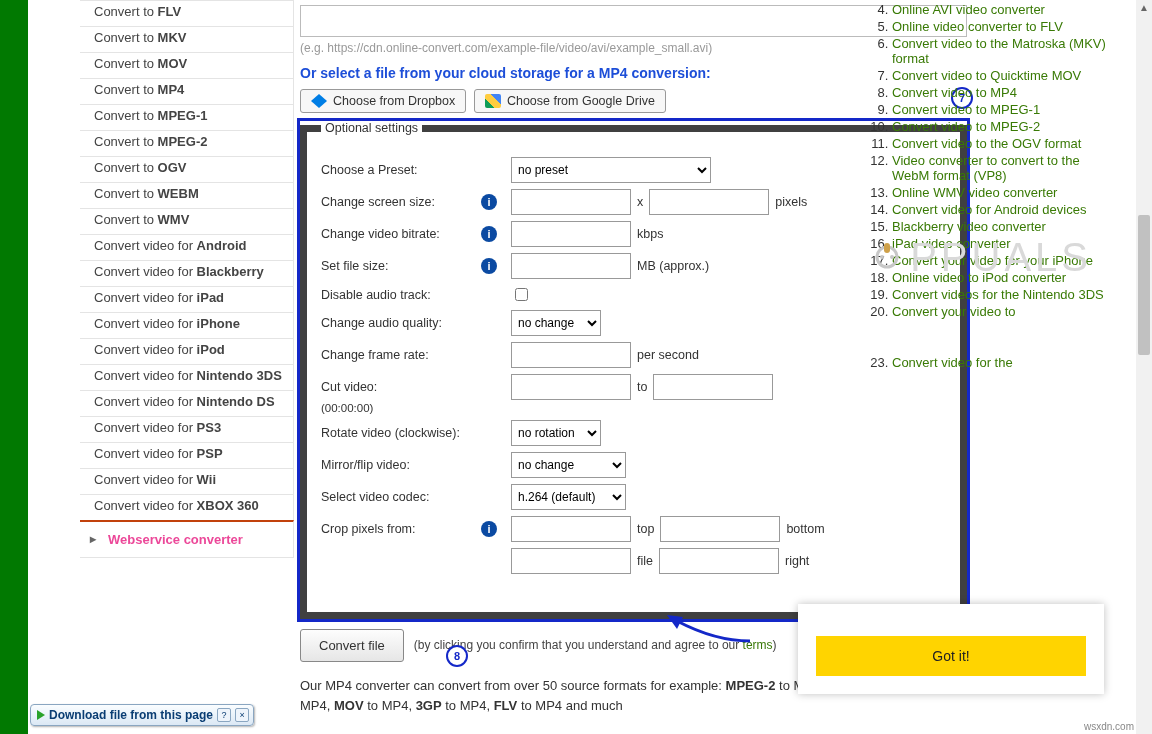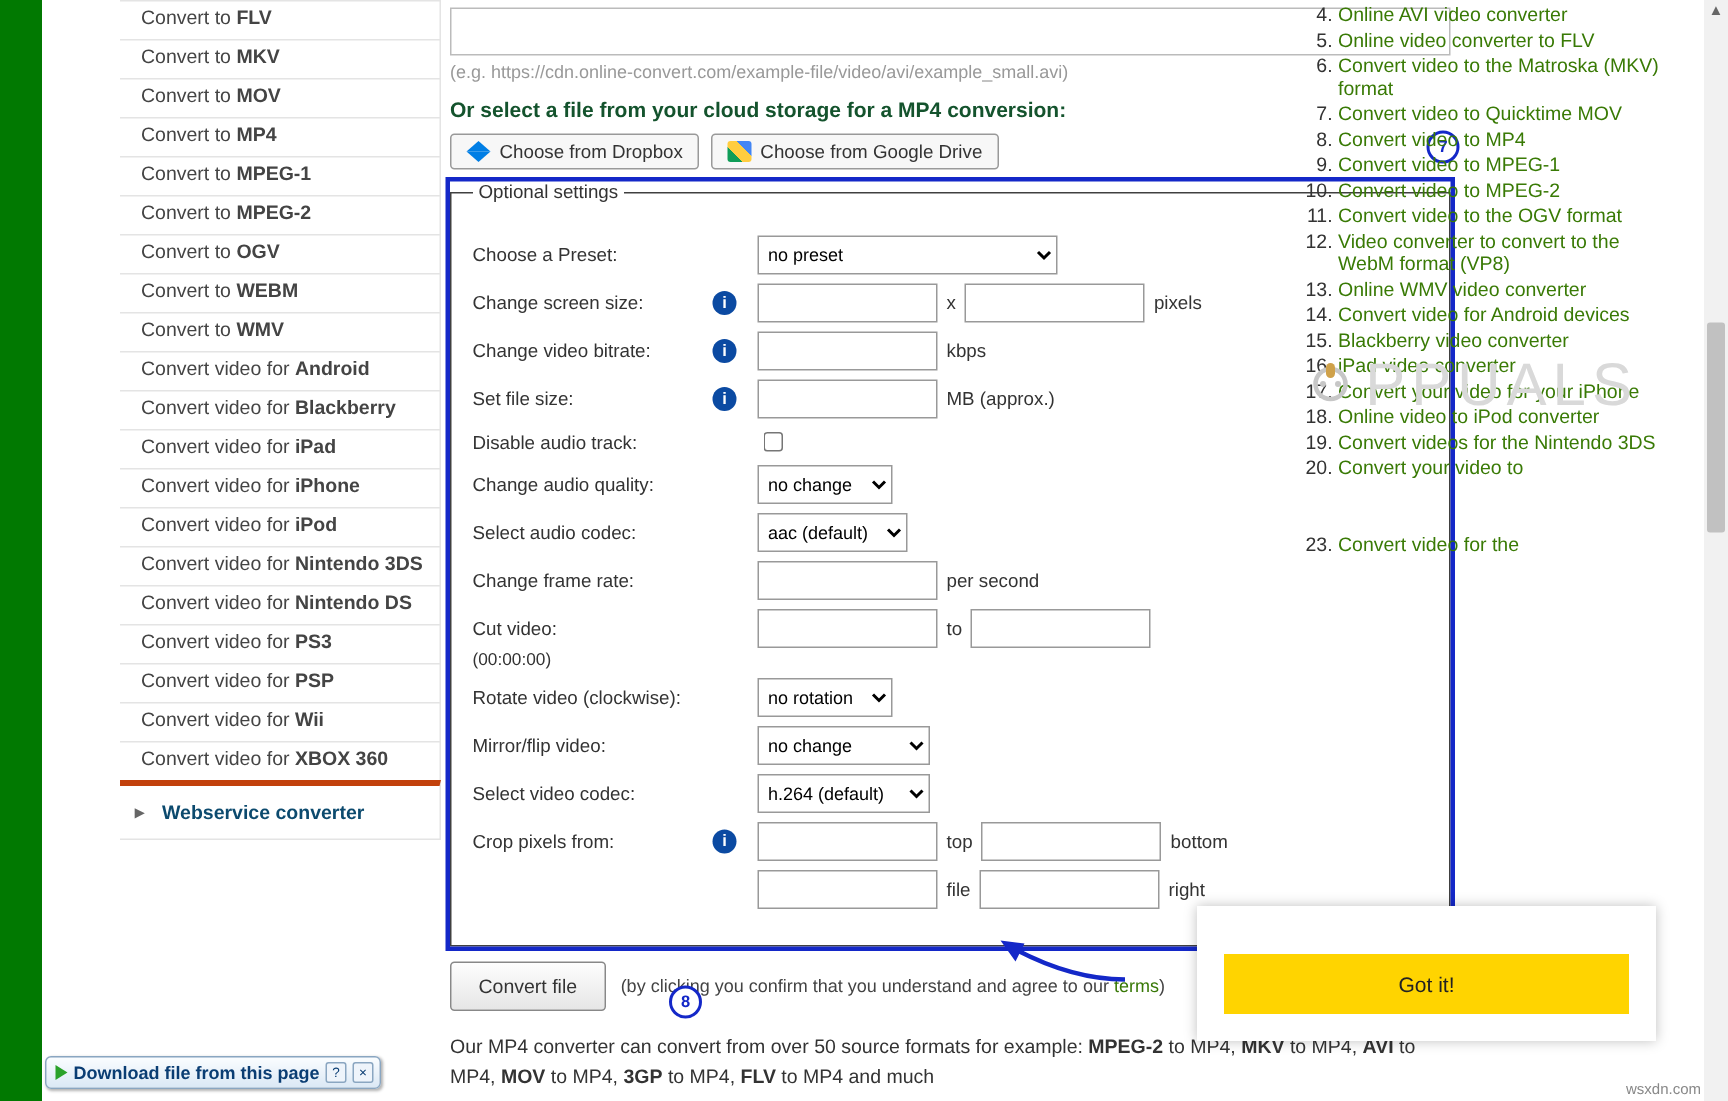--- a/index.html
+++ b/index.html
@@ -2,34 +2,34 @@
 <html><head>
 <meta charset="utf-8">
 <style>
 html,body{margin:0;padding:0;font-family:Verdana,Arial,sans-serif;font-size:13px;background:#fff;color:#333}
 a{color:#387806;text-decoration:none}
 #page{position:relative;width:1152px;height:734px;overflow:hidden;background:#fff}
 #green-bar{position:absolute;left:0;top:0;width:28px;height:100%;background:#017901}
 #sidebar-left{position:absolute;left:80px;top:0;width:214px;background:#fff}
 .nav-item{display:block;padding:3px 10px 7px 14px;border-top:1px solid #e4e4e4;border-right:1px solid #e4e4e4;font-size:13px;color:#444;cursor:pointer}
 .nav-item b{font-weight:bold}
-.nav-head{display:block;padding:10px 10px 10px 28px;border-top:4px solid #c2410c;border-right:1px solid #e4e4e4;border-bottom:1px solid #e4e4e4;font-weight:bold;color:#0c4a6e;position:relative}
+.nav-head{display:block;padding:10px 10px 10px 28px;border-top:2px solid #c2410c;border-right:1px solid #e4e4e4;border-bottom:1px solid #e4e4e4;font-weight:bold;color:#ec4899;position:relative}
 .nav-head::before{content:"▸";position:absolute;left:10px;top:10px;font-size:12px;color:#666}
 #main{position:absolute;left:300px;top:0;width:667px}
 #urlbox{border:1px solid #bbb;height:30px;margin-bottom:4px;margin-top:5px}
 .hint{color:#999;font-size:12px}
-.section-title{color:#14532d;font-weight:bold;font-size:14px;margin:10px 0 8px 0}
+.section-title{color:#1d4ed8;font-weight:bold;font-size:14px;margin:10px 0 8px 0}
 .cloud-row{position:relative}
 .cloud-btn{display:inline-flex;align-items:center;gap:6px;border:1px solid #999;background:#f7f7f7;border-radius:3px;padding:4px 10px;font-size:12.5px;color:#333;margin-right:4px;cursor:pointer}
 .db-icon{width:16px;height:14px;display:inline-block;position:relative}
 .db-icon::before{content:"";position:absolute;left:0;top:0;border-left:8px solid transparent;border-right:8px solid transparent;border-bottom:7px solid #007ee5}
 .db-icon::after{content:"";position:absolute;left:0;top:7px;border-left:8px solid transparent;border-right:8px solid transparent;border-top:7px solid #007ee5}
 .gd-icon{width:16px;height:14px;display:inline-block;background:linear-gradient(45deg,#0f9d58 33%,#ffcd40 33% 66%,#4285f4 66%);border-radius:2px}
 .step-badge{position:absolute;width:18px;height:18px;border-radius:50%;background:#fff;border:2px solid #1428c8;color:#1428c8;font-weight:bold;font-size:11px;line-height:18px;text-align:center}
-fieldset#opt{position:relative;border:1px solid #404040;margin:0;padding:16px 14px 18px 14px;outline:3px solid #1428c8;outline-offset:0}
+fieldset#opt{position:relative;border:7px solid #404040;margin:0;padding:16px 14px 32px 14px;outline:3px solid #1428c8;outline-offset:0}
 fieldset#opt legend{font-size:12.5px;padding:0 4px;color:#333}
 .form-row{display:flex;align-items:center;margin:6px 0}
 .form-label{width:160px;font-size:12.5px;color:#333}
 .info{width:16px;height:16px;border-radius:50%;background:#0b4aa2;color:#fff;font-weight:bold;font-size:11px;line-height:16px;text-align:center;display:inline-block;margin-right:14px}
 .txtin{border:1px solid #999;height:24px;padding:0 4px;font-size:12px}
 .unit{font-size:12.5px;margin-left:6px}
 select{border:1px solid #999;height:26px;font-size:12px;background:#fff;padding:0 2px}
 #convert-btn{display:inline-block;border:1px solid #888;background:linear-gradient(#fdfdfd,#e6e6e6);border-radius:3px;padding:8px 18px;font-size:13px;color:#333;margin-top:10px;cursor:pointer}
 #convert-row{position:relative;display:flex;align-items:center;gap:10px}
 .small-txt{font-size:12px;color:#444}
@@ -139,25 +139,20 @@
         <span style="width:30px"></span>
         <input type="checkbox" style="">
       </div>
 
       <div class="form-row">
         <span class="form-label">Change audio quality:</span>
         <span style="width:30px"></span>
         <select style="width:90px"><option>no change</option></select>
       </div>
 
-      <div class="form-row">
-        <span class="form-label">Select audio codec:</span>
-        <span style="width:30px"></span>
-        <select style="width:100px"><option>aac (default)</option></select>
-      </div>
 
       <div class="form-row">
         <span class="form-label">Change frame rate:</span>
         <span style="width:30px"></span>
         <input class="txtin" style="width: 110px;">
         <span class="unit">per second</span>
       </div>
 
       <div class="form-row">
         <span class="form-label">Cut video:</span>

